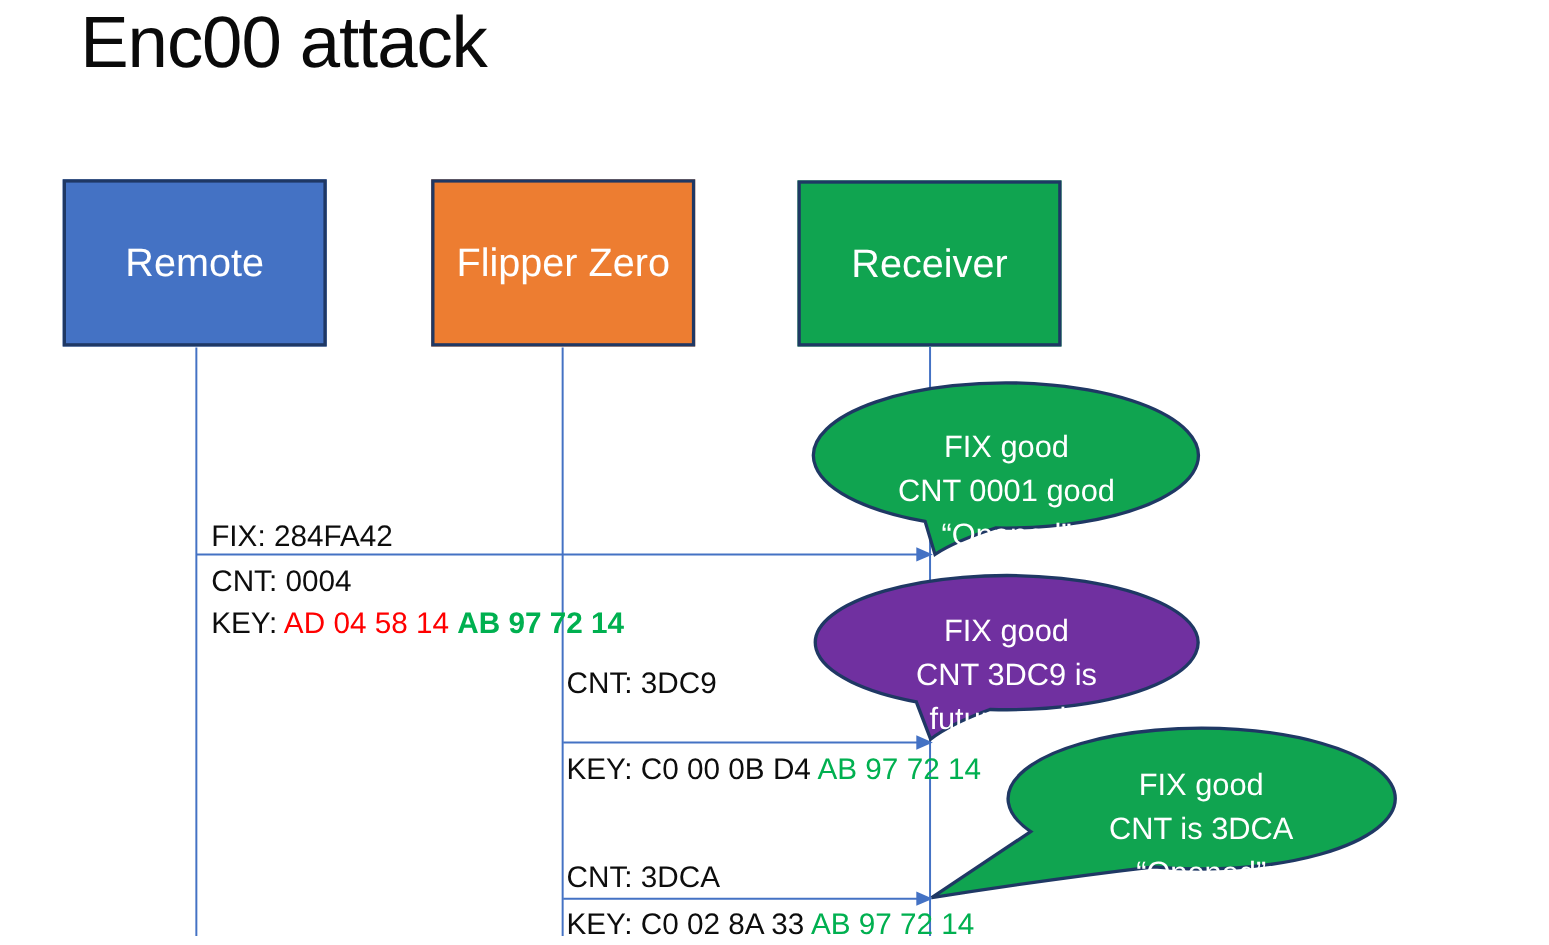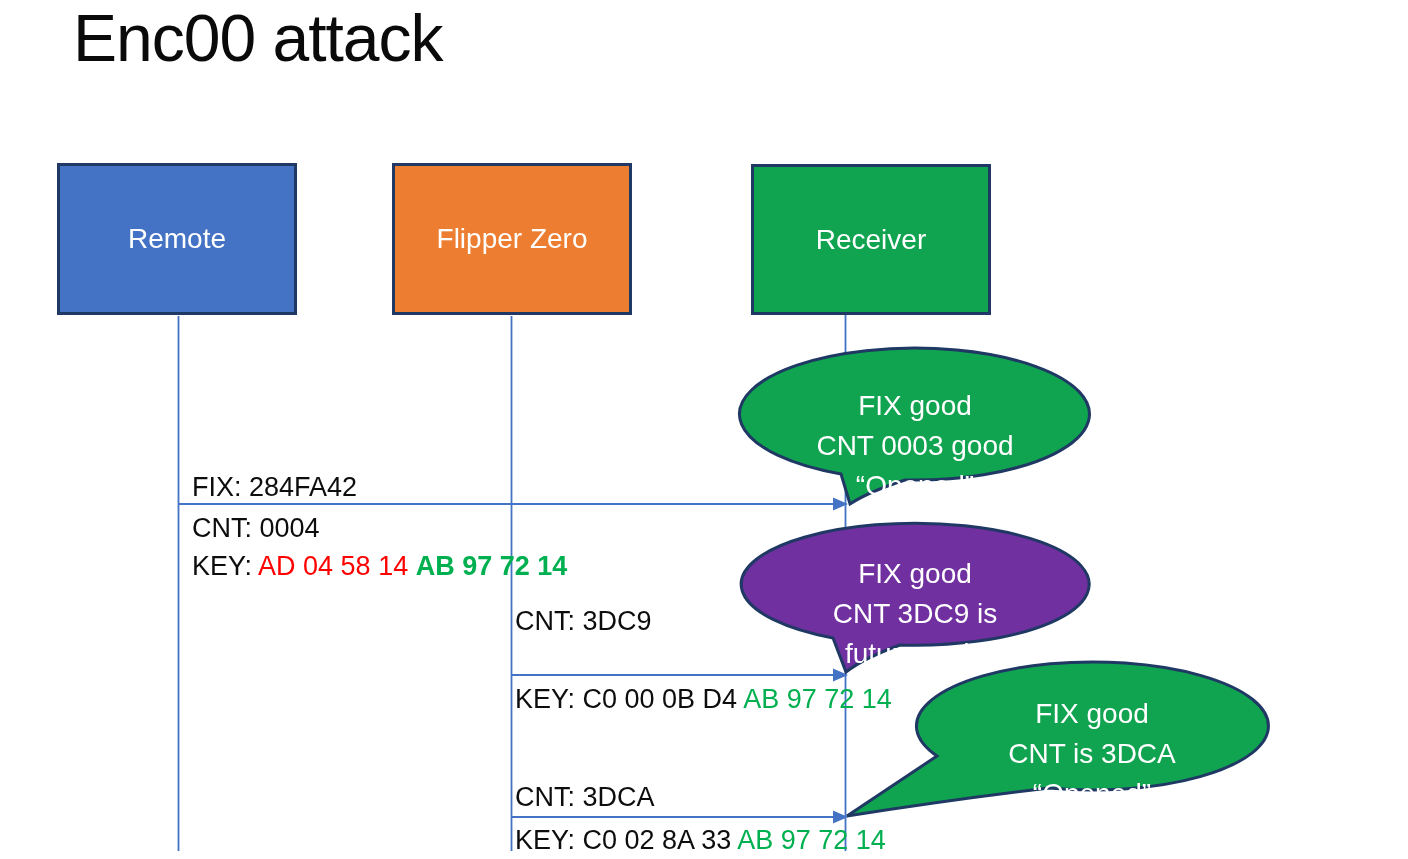--- a/index.html
+++ b/index.html
@@ -7,25 +7,25 @@
     position:relative;width:1408px;height:859px;background:#ffffff;overflow:hidden;
     font-family:"Liberation Sans","DejaVu Sans",sans-serif;
   }
   .title{
     position:absolute;left:73px;top:0px;font-size:66px;font-weight:300;
     color:#0a0a0a;letter-spacing:-1px;
   }
   .actor{
     position:absolute;width:240px;height:152px;border:3px solid #1F3864;
     box-sizing:border-box;display:flex;align-items:center;justify-content:center;
-    color:#ffffff;font-size:28px;
+    color:#ffffff;font-size:36px;
   }
   #actor-remote{left:57px;top:163px;}
   #actor-flipper{left:392px;top:163px;justify-content:center;}
-  #actor-receiver{left:751px;top:164px;height:151px;text-align:center;}
+  #actor-receiver{left:725px;top:164px;height:151px;text-align:center;}
   svg.layer{position:absolute;left:0;top:0;pointer-events:none;}
   .lifeline{stroke-width:1.8;fill:none;}
   .msgline{stroke-width:1.8;fill:none;}
   .bubble-path{stroke:#1F3864;stroke-width:3;}
   .msg{position:absolute;font-size:27px;color:#0d0d0d;white-space:nowrap;z-index:2;}
   .key-red{font-weight:400;}
   .key-green{font-weight:400;}
   .key-green.bold{font-weight:700;}
   .bubble-text{
     position:absolute;z-index:4;color:#ffffff;font-size:28px;line-height:40px;
@@ -85,21 +85,21 @@
   </div>
 
   <svg class="layer z3" width="1408" height="859" viewBox="0 0 1408 859">
     <path class="bubble-path" d="M 841 474 L 850 504 Q 868 492 905 480 A 175 66 0 1 0 841 474 Z" fill="#10A450"></path>
     <path class="bubble-path" d="M 833 638 L 846 672 Q 864 658 900 645 A 174 61 0 1 0 833 638 Z" fill="#7030A0"></path>
     <path class="bubble-path" d="M 937 756 L 847 816 Q 955 799 1049 788 A 176 64 0 1 0 937 756 Z" fill="#10A450"></path>
   </svg>
 
   <div class="bubble-text" id="bubble-text-1">
     <div>FIX good</div>
-    <div>CNT 0003 good</div>
+    <div>CNT 0001 good</div>
     <div>“Opened”</div>
   </div>
   <div class="bubble-text" id="bubble-text-2">
     <div>FIX good</div>
     <div>CNT 3DC9 is</div>
     <div>future code</div>
   </div>
   <div class="bubble-text" id="bubble-text-3">
     <div>FIX good</div>
     <div>CNT is 3DCA</div>

